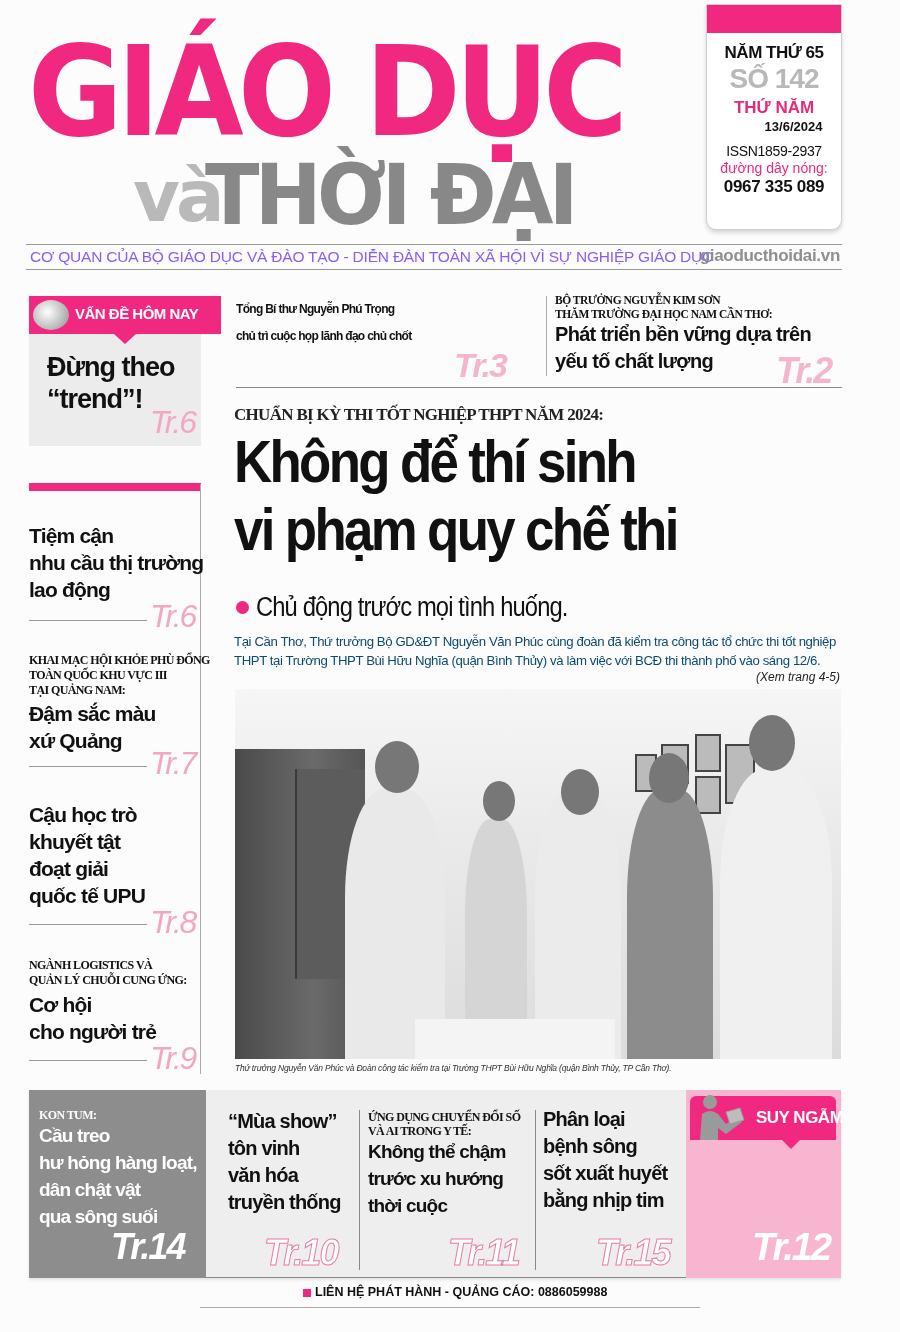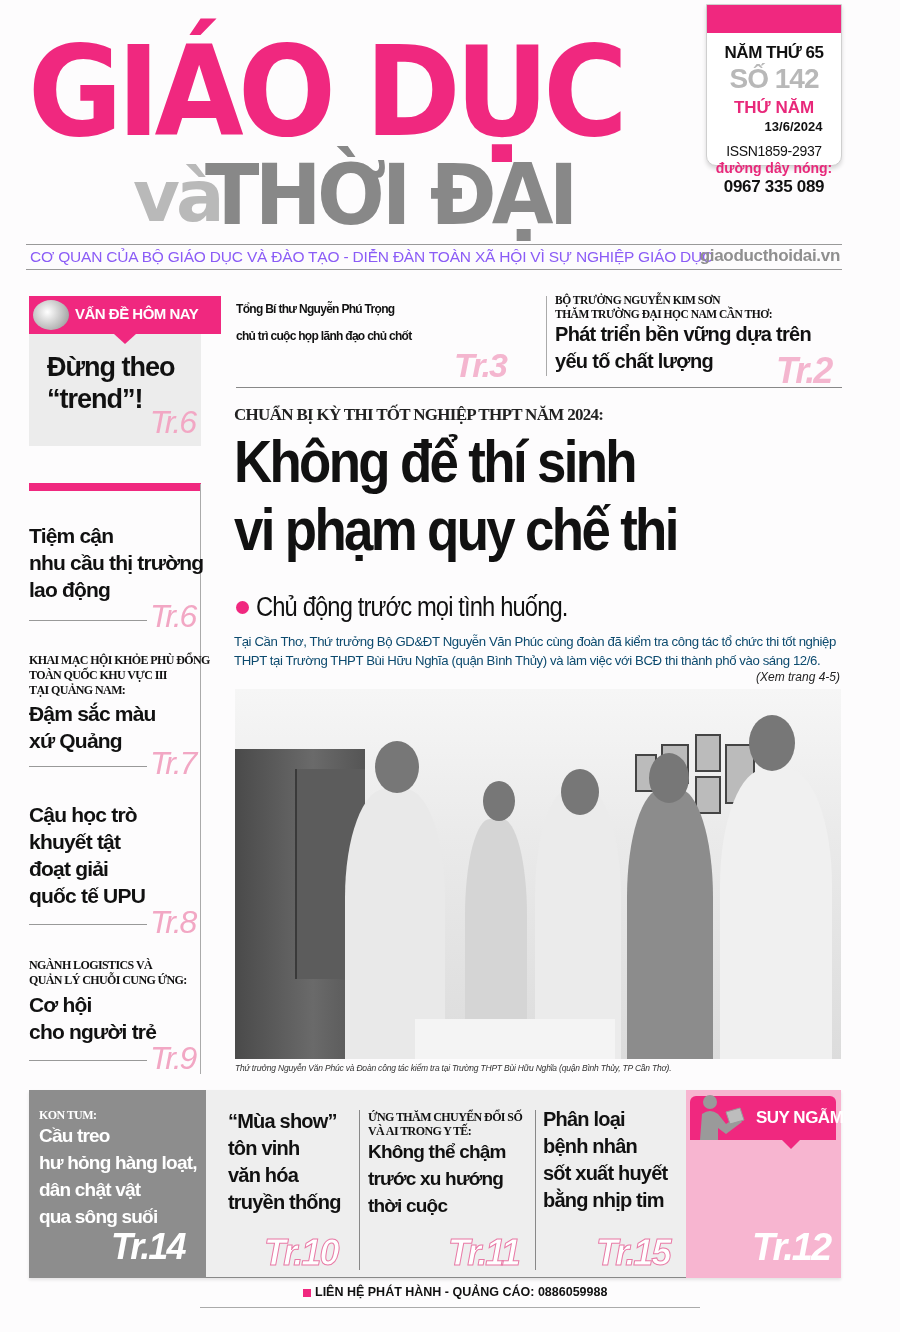--- a/index.html
+++ b/index.html
@@ -12,28 +12,28 @@
     #logo-main { left: 28px; top: 30px; font-family: "DejaVu Sans", sans-serif; font-weight: bold;
       font-size: 124px; line-height: 124px; color: #f0287f; letter-spacing: -6px; transform: scaleX(0.93); transform-origin: left; white-space: nowrap; }
     #logo-va { left: 133px; top: 160px; font-family: "DejaVu Sans", sans-serif; font-weight: bold; font-size: 72px; line-height: 72px; color: #b9b9b9; letter-spacing: -4px; }
     #logo-sub { left: 205px; top: 150px; font-family: "DejaVu Sans", sans-serif; font-weight: bold; font-size: 84px; line-height: 90px; color: #888; letter-spacing: -5px; transform: scaleX(0.95); transform-origin: left; white-space: nowrap; }
 
     #tagline-bar { left: 26px; top: 244px; width: 816px; height: 26px; border-top: 1px solid #999; border-bottom: 1px solid #999; }
     #tagline { left: 30px; top: 247px; font-size: 15.5px; line-height: 20px; color: #8b5cf6; white-space: nowrap; letter-spacing: -0.2px; }
     #website { right: 60px; top: 246px; font-size: 17px; color: #8f8f8f; font-weight: bold; letter-spacing: -0.3px; }
 
     
-    #issue-box { left: 706px; top: 4px; width: 136px; height: 162px; border: 1px solid #cfcfcf; border-radius: 0 0 10px 10px; background: #fff; box-shadow: 0 3px 4px rgba(0,0,0,0.15); text-align: center; }
+    #issue-box { left: 706px; top: 4px; width: 136px; height: 226px; border: 1px solid #cfcfcf; border-radius: 0 0 10px 10px; background: #fff; box-shadow: 0 3px 4px rgba(0,0,0,0.15); text-align: center; }
     #issue-box .topbar { height: 28px; background: #f0287f; }
     #issue-year { margin-top: 10px; font-weight: bold; font-size: 17px; letter-spacing: -0.5px; }
     #issue-num { font-weight: bold; font-size: 28px; color: #b8b8b8; line-height: 32px; letter-spacing: -1px; }
     #issue-day { font-weight: bold; font-size: 17px; color: #e8287a; line-height: 22px; margin-top: 2px; }
     #issue-date { font-weight: bold; font-size: 13px; line-height: 16px; padding-left: 39px; }
     #issue-issn { font-size: 14px; margin-top: 8px; line-height: 17px; letter-spacing: -0.3px; }
-    #issue-hot { font-weight: bold; font-size: 14px; color: #e8287a; line-height: 16px; }
+    #issue-hot { font-weight: normal; font-size: 14px; color: #e8287a; line-height: 16px; }
     #issue-phone { font-weight: bold; font-size: 17px; line-height: 22px; letter-spacing: -0.3px; }
 
     
     .pink-line { background: #f0287f; }
     #vande-box { left: 29px; top: 296px; width: 172px; height: 150px; background: #ececec; }
     #vande-head { position: absolute; left: 0; top: 0; width: 192px; height: 38px; background: #f0287f; }
     #vande-head .caret { position: absolute; left: 85px; top: 38px; width: 0; height: 0; border-left: 11px solid transparent; border-right: 11px solid transparent; border-top: 10px solid #f0287f; }
     #globe-icon { position: absolute; left: 4px; top: 4px; width: 36px; height: 30px; border-radius: 50%; background: radial-gradient(circle at 40% 40%, #fff, #bbb 60%, #888); }
     #vande-label { position: absolute; left: 46px; top: 9px; color: #fff; font-weight: bold; font-size: 15px; white-space: nowrap; letter-spacing: -0.5px; }
     #vande-title { position: absolute; left: 18px; top: 55px; font-weight: bold; font-size: 27px; line-height: 32px; letter-spacing: -1px; }
@@ -218,32 +218,32 @@
 <div class="abs" style="left:228px;top:1108px;width:130px;">
   <div class="band-title" style="left:0;top:0;font-size:20px;white-space:pre-line;">“Mùa show”
 tôn vinh
 văn hóa
 truyền thống</div>
 </div>
 <div class="abs band-tr" style="left:264px;top:1232px;font-style:italic;">Tr.10</div>
 
 <div class="abs band-sep" style="left:359px;"></div>
 <div class="abs" style="left:368px;top:1110px;width:170px;">
-  <div class="band-kicker" style="left:0;top:0;white-space:pre-line;">ỨNG THĂM CHUYỂN ĐỔI SỐ
+  <div class="band-kicker" style="left:0;top:0;white-space:pre-line;">ỨNG DỤNG CHUYỂN ĐỔI SỐ
 VÀ AI TRONG Y TẾ:</div>
   <div class="band-title" style="left:0;top:28px;white-space:pre-line;">Không thể chậm
 trước xu hướng
 thời cuộc</div>
 </div>
 <div class="abs band-tr" style="left:448px;top:1232px;">Tr.11</div>
 
 <div class="abs band-sep" style="left:535px;"></div>
 <div class="abs" style="left:543px;top:1106px;width:140px;">
   <div class="band-title" style="left:0;top:0;font-size:20px;white-space:pre-line;">Phân loại
-bệnh nhân
+bệnh sông
 sốt xuất huyết
 bằng nhịp tim</div>
 </div>
 <div class="abs band-tr" style="left:596px;top:1232px;">Tr.15</div>
 
 <div id="suy-box" class="abs">
   <div id="suy-head">
     <svg id="reader-icon" viewBox="0 0 50 46">
       <circle cx="14" cy="8" r="7" fill="#9a9a9a"></circle>
       <path d="M4 46 L6 20 Q14 14 22 20 L30 30 L42 22 L46 28 L30 40 L22 34 L22 46 Z" fill="#9a9a9a"></path>

